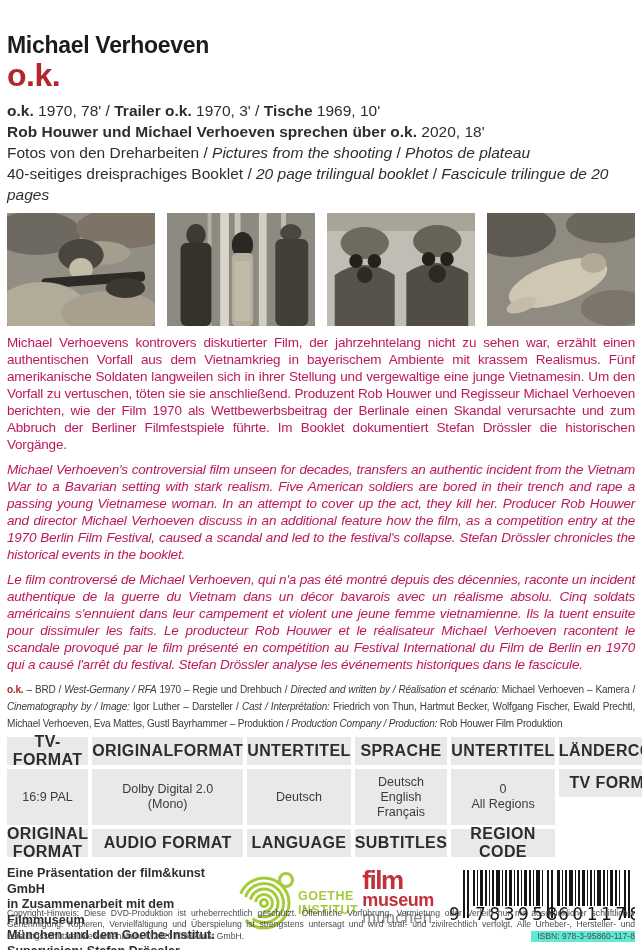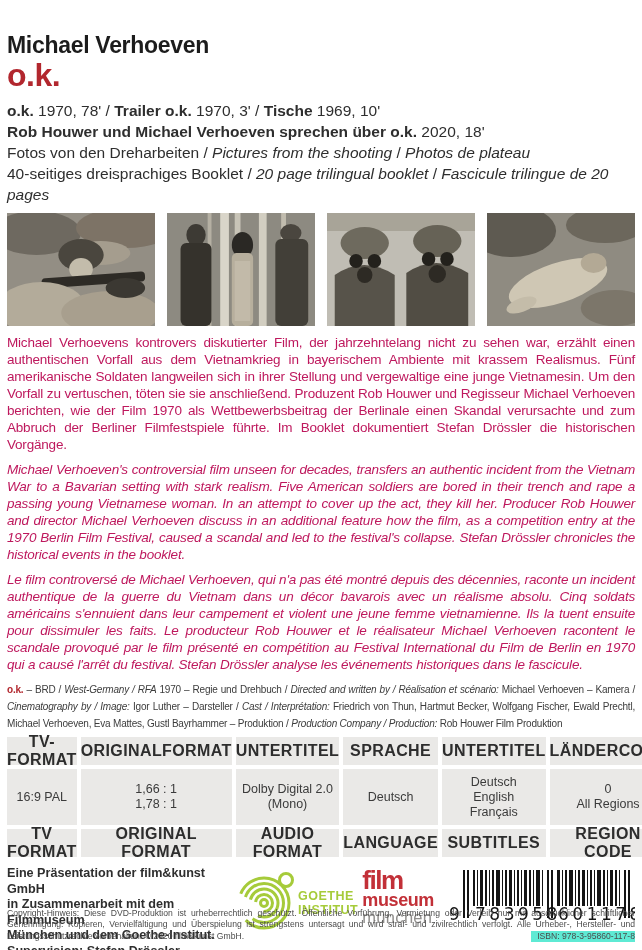--- a/index.html
+++ b/index.html
@@ -133,22 +133,20 @@
 
   <div class="specs">
     <div class="spec-cell spec-head">TV-FORMAT</div>
     <div class="spec-cell spec-head">ORIGINALFORMAT</div>
     <div class="spec-cell spec-head">UNTERTITEL</div>
     <div class="spec-cell spec-head">SPRACHE</div>
     <div class="spec-cell spec-head">UNTERTITEL</div>
     <div class="spec-cell spec-head">LÄNDERCODE</div>
 
     <div class="spec-cell spec-value">16:9 PAL</div>
-    <div class="spec-cell spec-value">1,66 : 1
-1,78 : 1</div>
     <div class="spec-cell spec-value">Dolby Digital 2.0
 (Mono)</div>
     <div class="spec-cell spec-value">Deutsch</div>
     <div class="spec-cell spec-value">Deutsch
 English
 Français</div>
     <div class="spec-cell spec-value">0
 All Regions</div>
 
     <div class="spec-cell spec-head">TV FORMAT</div>

